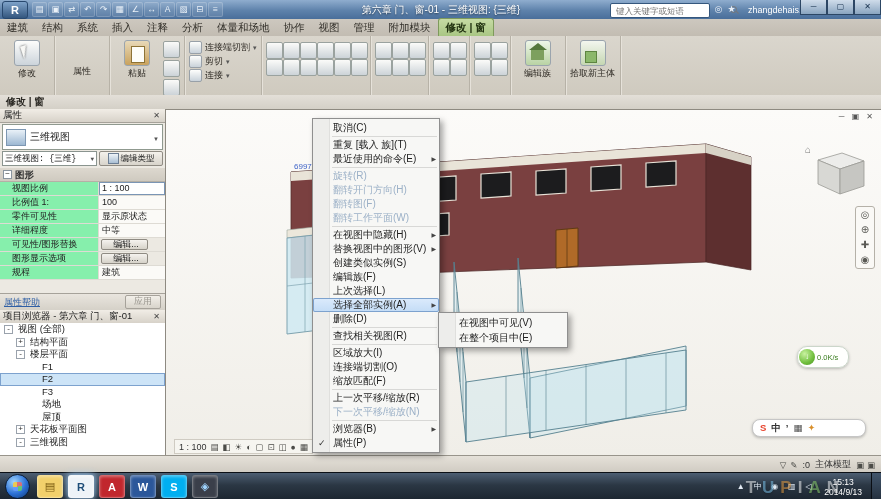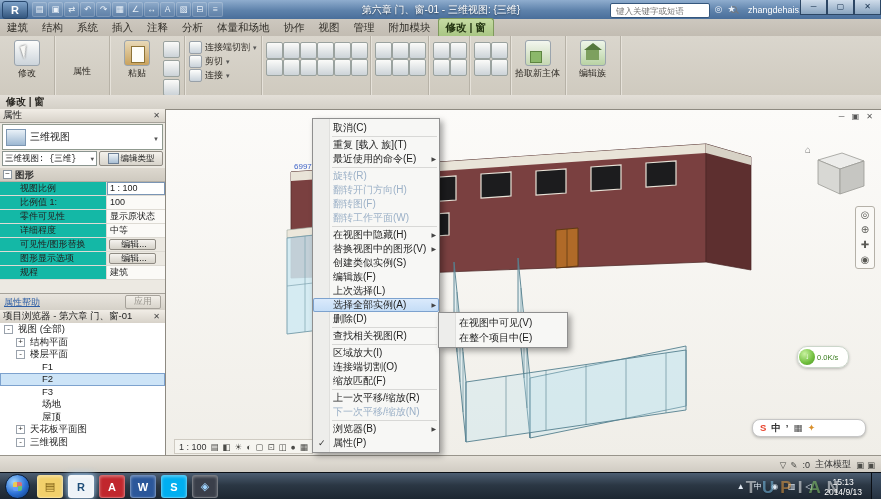--- a/index.html
+++ b/index.html
@@ -92,21 +92,21 @@
   .comborow{display:flex;gap:2px;margin:1px 2px 2px;height:15px;}
   .combo{flex:1;background:#fff;border:1px solid #8a948f;display:flex;align-items:center;font-size:8.5px;padding:0 2px;white-space:nowrap;overflow:hidden;font-family:Liberation Mono, monospace;}
   .etype{flex:0 0 62px;display:flex;align-items:center;gap:2px;font-size:8.5px;background:linear-gradient(#f4f1ec,#d8d4cb);
     border:1px solid #8f8b83;border-radius:2px;justify-content:center;}
   .etype .ei{width:9px;height:9px;border:1px solid #6d7f95;background:linear-gradient(#eef3f8,#aabfd4);}
   .pgroup{height:13px;line-height:13px;background:linear-gradient(#ddd8cf,#cfcac0);border-bottom:1px solid #b5b0a6;
     font-size:9.5px;font-weight:bold;padding-left:15px;position:relative;color:#333;}
   .pgroup::before{content:"−";position:absolute;left:3px;top:2px;width:7px;height:7px;line-height:6px;text-align:center;
     font-size:8px;border:1px solid #8a949e;background:#fff;font-weight:normal;}
   .prow{display:flex;height:13px;line-height:12px;border-bottom:1px solid #dedbd4;font-size:9px;align-items:center;}
-  .plab{width:86px;padding-left:20px;background:#14b8a6;border-right:1px solid #dedbd4;white-space:nowrap;overflow:hidden;height:100%;}
+  .plab{width:86px;padding-left:12px;background:#86efac;border-right:1px solid #dedbd4;white-space:nowrap;overflow:hidden;height:100%;}
   .pval{flex:1;padding-left:3px;background:#fbfaf7;white-space:nowrap;overflow:hidden;height:100%;line-height:13px;}
   .prow.editable .pval{background:#fff;box-shadow:inset 0 0 0 1px #7a95b5;}
   .prow.button .pval{flex:0 0 42px;margin:1px 3px 1px 2px;height:9px;line-height:9px;text-align:center;
     background:linear-gradient(#f5f3ef,#d6d2c9);border:1px solid #8f8b83;border-radius:2px;}
   .pfoot{position:absolute;left:0;right:0;bottom:0;height:16px;background:linear-gradient(#e9e5de,#d5d1c8);
     border-top:1px solid #a6a29a;display:flex;align-items:center;font-size:9px;}
   .plink{color:#2f5fa5;text-decoration:underline;margin-left:4px;}
   .applybtn{margin-left:auto;margin-right:4px;padding:0 8px;height:12px;line-height:11px;color:#9a978f;
     background:linear-gradient(#f2efe9,#d8d4cb);border:1px solid #a6a29a;border-radius:2px;}
   .tree{position:absolute;left:0;right:0;top:13px;bottom:0;background:#fff;font-size:9.5px;overflow:hidden;}
@@ -330,31 +330,31 @@
       <div class="toolgrid c2">
         <span class="tool"></span>
         <span class="tool"></span>
         <span class="tool"></span>
         <span class="tool"></span>
       </div>
       <div class="plabel">创建</div>
     </div>
     <div class="panel">
       <div class="bigbtn">
+        <span class="bi family"></span>
+        <span>编辑族</span>
+      </div>
+      <div class="plabel">模式</div>
+    </div>
+    <div class="panel">
+      <div class="bigbtn">
         <span class="bi host"></span>
         <span>拾取新主体</span>
       </div>
       <div class="plabel">主体</div>
-    </div>
-    <div class="panel">
-      <div class="bigbtn">
-        <span class="bi family"></span>
-        <span>编辑族</span>
-      </div>
-      <div class="plabel">模式</div>
     </div>
   </div>
 
   <div class="optionsbar">
     <span class="lbl">修改 | 窗</span>
   </div>
 
   <div class="props">
     <div class="phead">
       <span>属性</span>

